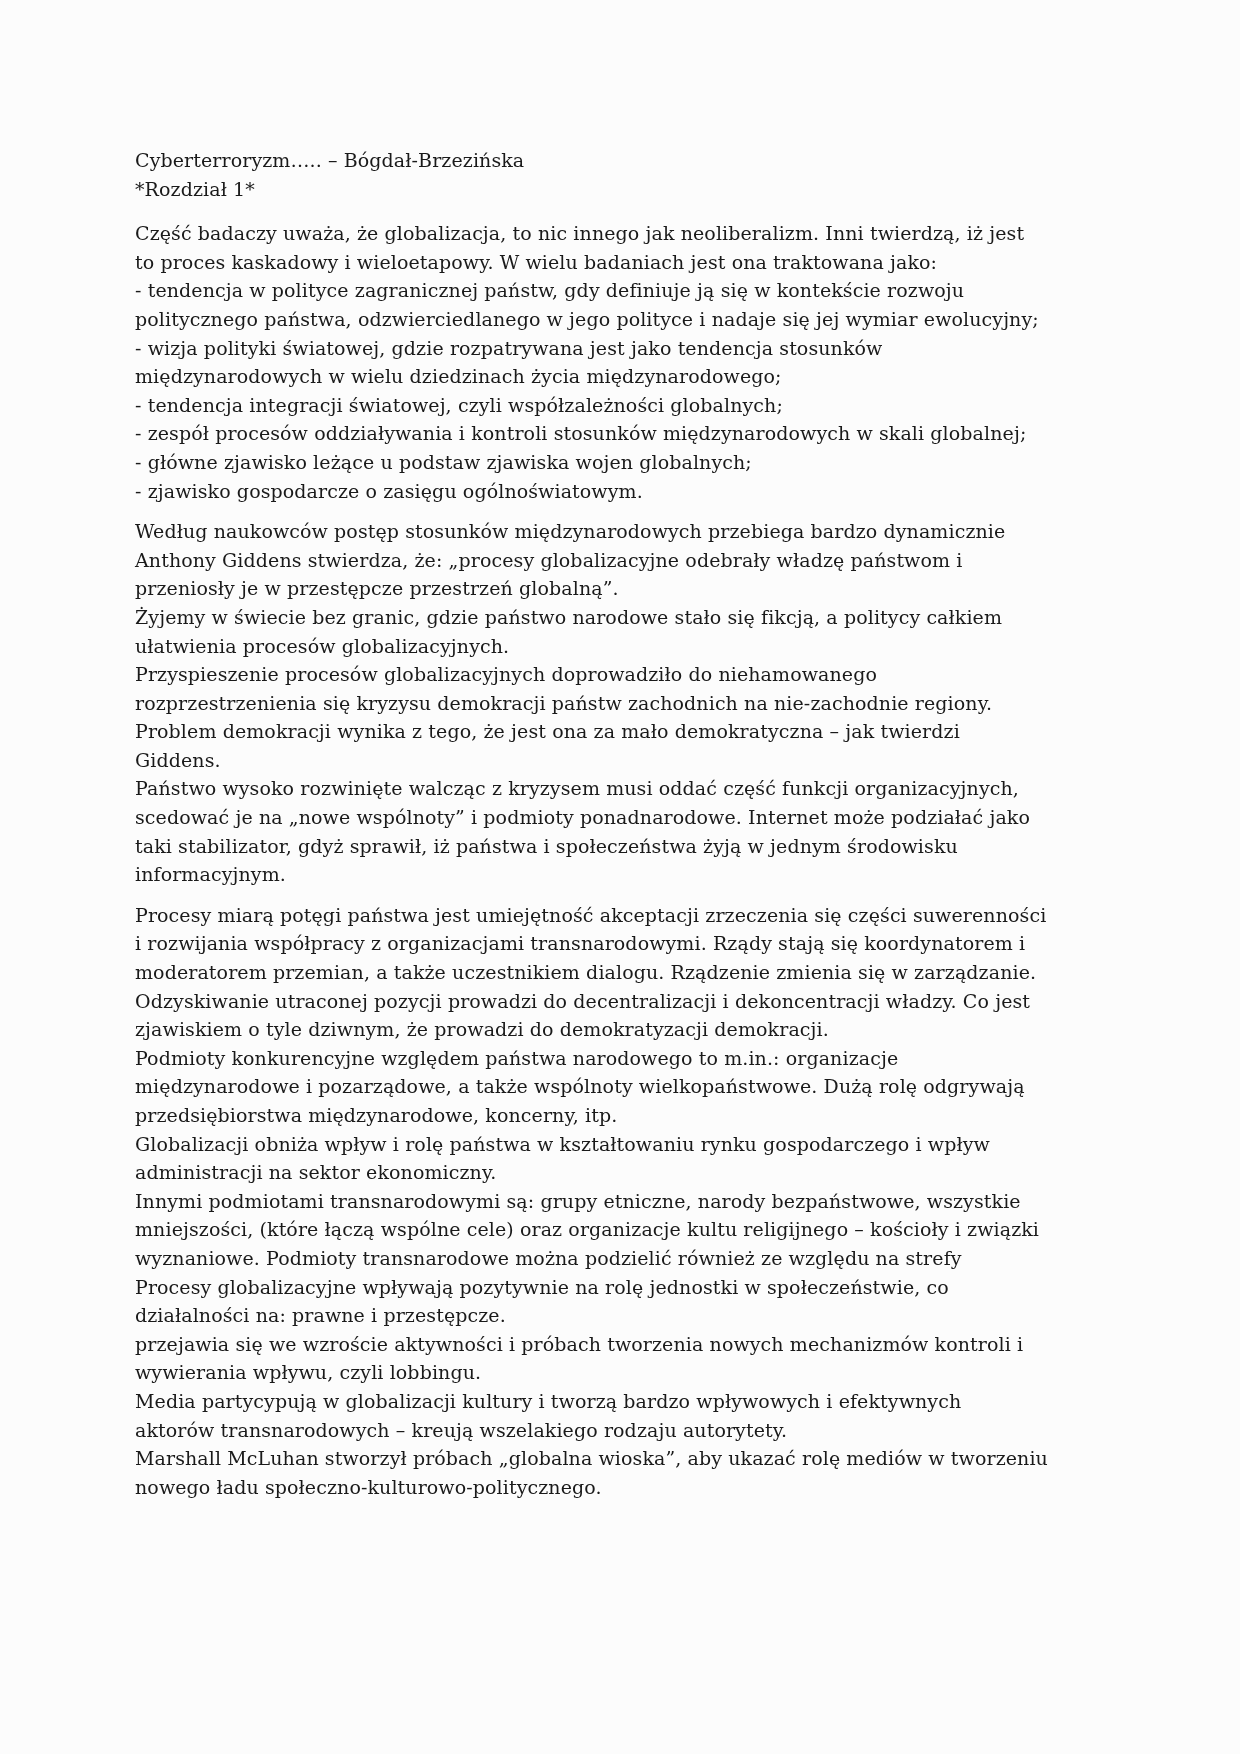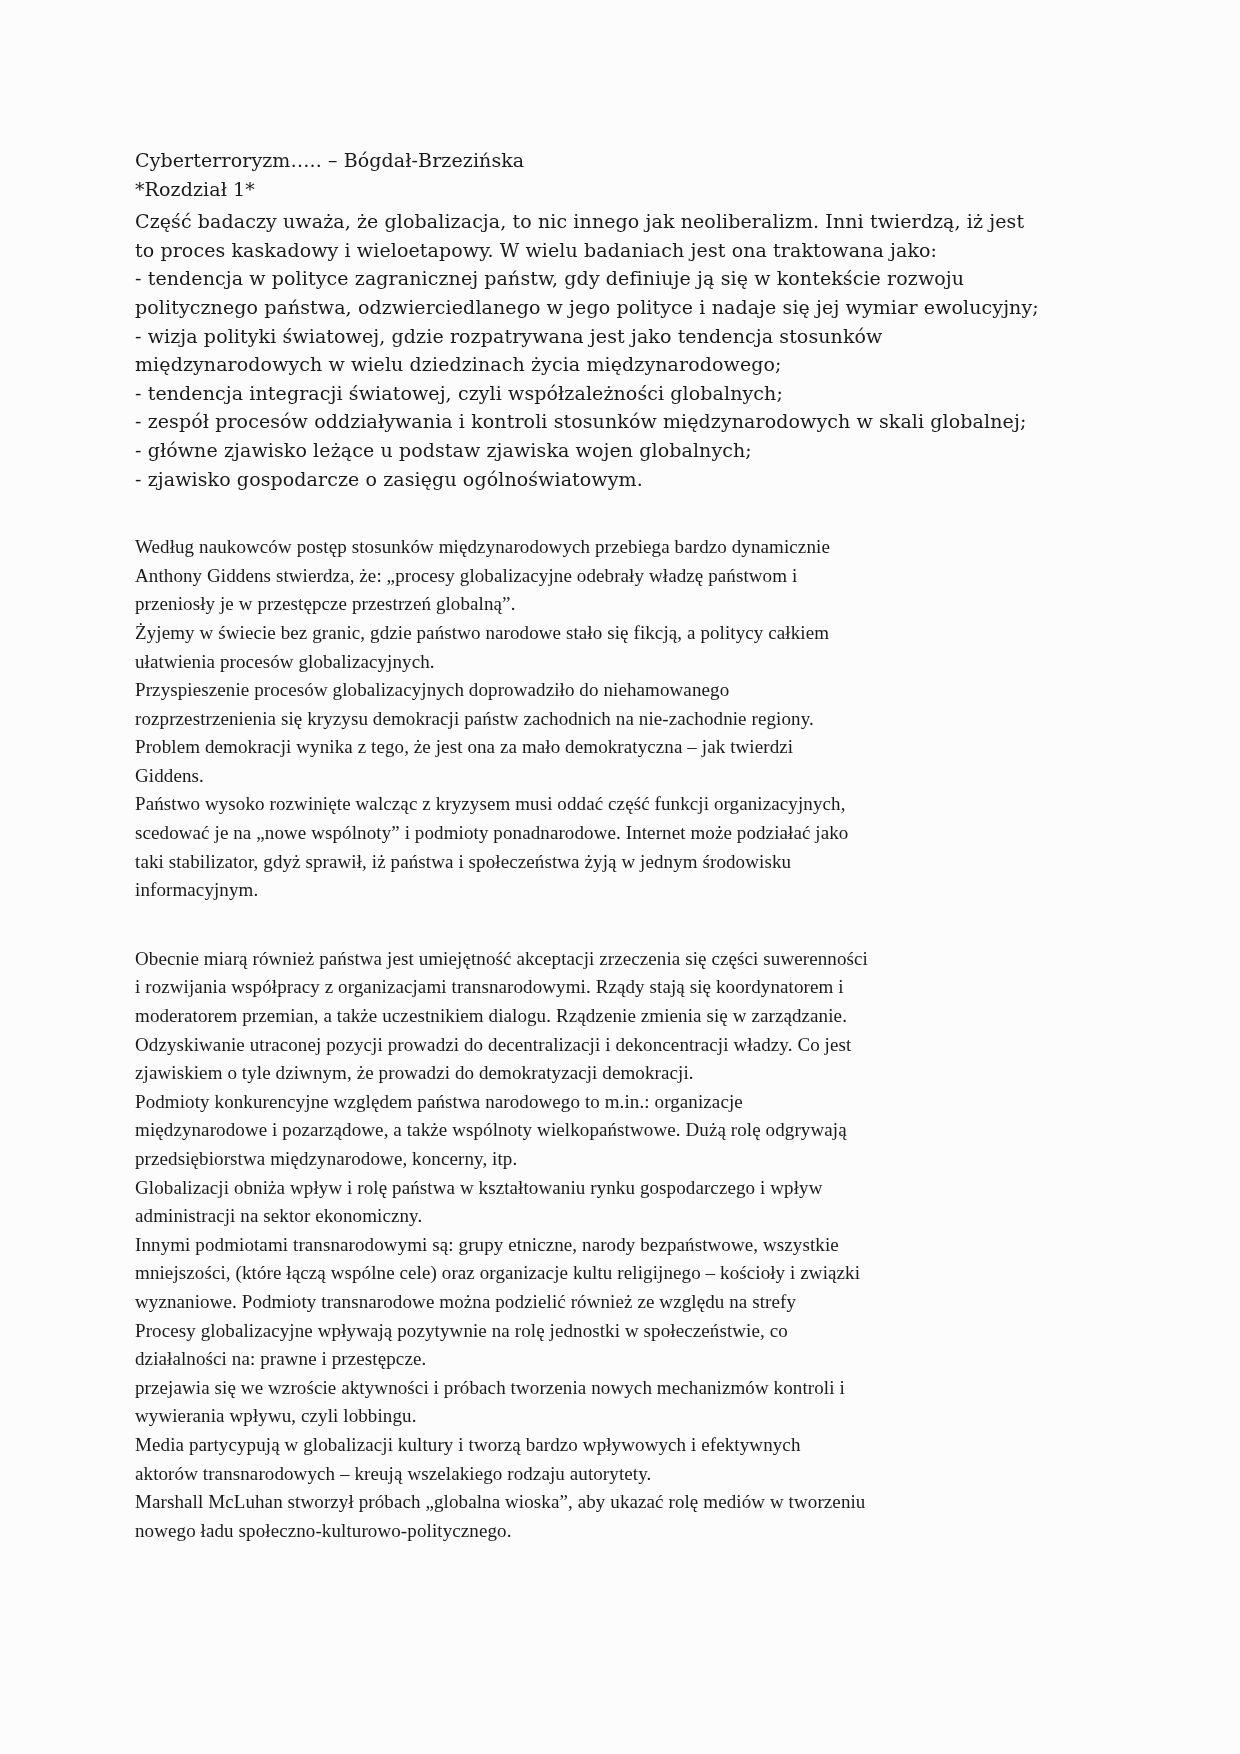--- a/index.html
+++ b/index.html
@@ -22,22 +22,22 @@
     font-family: "DejaVu Serif", "Liberation Serif", serif;
     font-size: 19px;
     line-height: 28.6px;
     font-weight: 400;
     letter-spacing: 0.1px;
   }
   .line {
     white-space: nowrap;
     min-height: 28.6px;
   }
-  .paragraph { margin-top: 4px; }
-  .paragraph ~ .paragraph { margin-top: 40px; font-family: Liberation Serif, serif; }
+  .paragraph { margin-top: 16px; }
+  .paragraph ~ .paragraph { margin-top: 12px; }
 </style>
 </head>
 <body>
 
 <div class="page">
   <div class="line">Cyberterroryzm….. – Bógdał-Brzezińska</div>
   <div class="line">*Rozdział 1*</div>
   <div>
       <div class="paragraph">
         <div class="line">Część badaczy uważa, że globalizacja, to nic innego jak neoliberalizm. Inni twierdzą, iż jest</div>
@@ -60,21 +60,21 @@
         <div class="line">Przyspieszenie procesów globalizacyjnych doprowadziło do niehamowanego</div>
         <div class="line">rozprzestrzenienia się kryzysu demokracji państw zachodnich na nie-zachodnie regiony.</div>
         <div class="line">Problem demokracji wynika z tego, że jest ona za mało demokratyczna – jak twierdzi</div>
         <div class="line">Giddens.</div>
         <div class="line">Państwo wysoko rozwinięte walcząc z kryzysem musi oddać część funkcji organizacyjnych,</div>
         <div class="line">scedować je na „nowe wspólnoty” i podmioty ponadnarodowe. Internet może podziałać jako</div>
         <div class="line">taki stabilizator, gdyż sprawił, iż państwa i społeczeństwa żyją w jednym środowisku</div>
         <div class="line">informacyjnym.</div>
       </div>
       <div class="paragraph">
-        <div class="line">Obecnie miarą również państwa jest umiejętność akceptacji zrzeczenia się części suwerenności</div>
+        <div class="line">Procesy miarą potęgi państwa jest umiejętność akceptacji zrzeczenia się części suwerenności</div>
         <div class="line">i rozwijania współpracy z organizacjami transnarodowymi. Rządy stają się koordynatorem i</div>
         <div class="line">moderatorem przemian, a także uczestnikiem dialogu. Rządzenie zmienia się w zarządzanie.</div>
         <div class="line">Odzyskiwanie utraconej pozycji prowadzi do decentralizacji i dekoncentracji władzy. Co jest</div>
         <div class="line">zjawiskiem o tyle dziwnym, że prowadzi do demokratyzacji demokracji.</div>
         <div class="line">Podmioty konkurencyjne względem państwa narodowego to m.in.: organizacje</div>
         <div class="line">międzynarodowe i pozarządowe, a także wspólnoty wielkopaństwowe. Dużą rolę odgrywają</div>
         <div class="line">przedsiębiorstwa międzynarodowe, koncerny, itp.</div>
         <div class="line">Globalizacji obniża wpływ i rolę państwa w kształtowaniu rynku gospodarczego i wpływ</div>
         <div class="line">administracji na sektor ekonomiczny.</div>
         <div class="line">Innymi podmiotami transnarodowymi są: grupy etniczne, narody bezpaństwowe, wszystkie</div>

